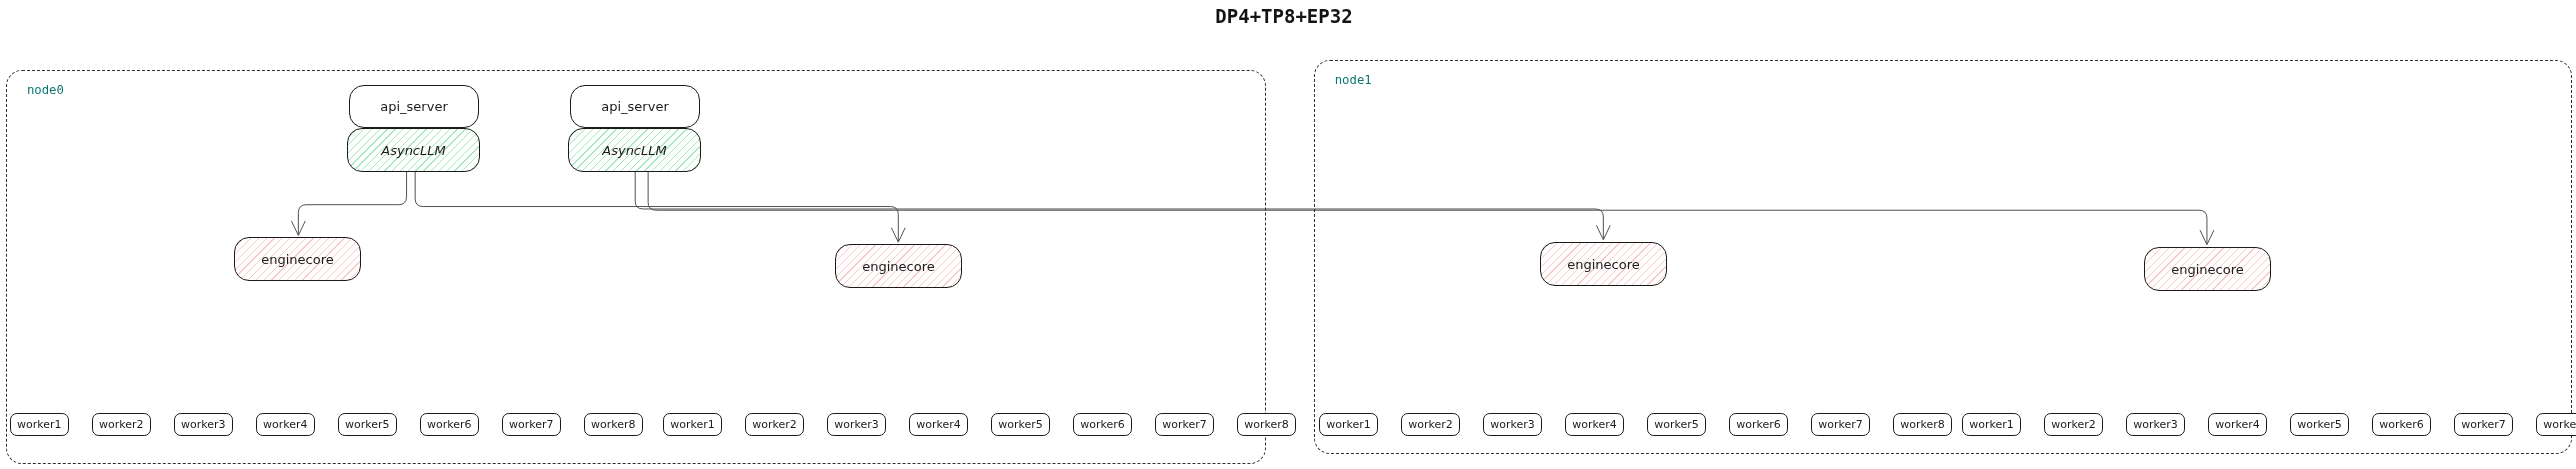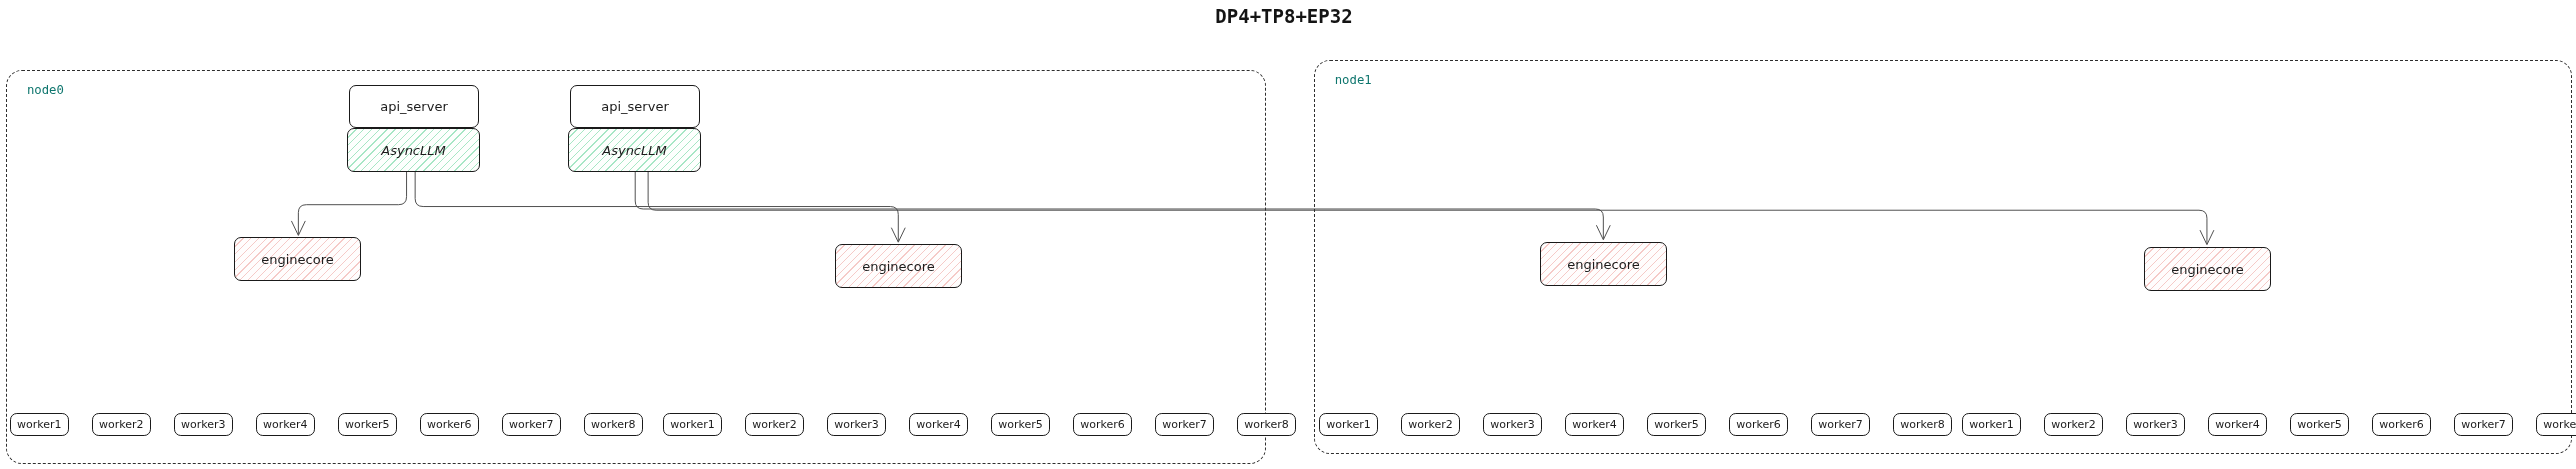--- a/index.html
+++ b/index.html
@@ -22,21 +22,21 @@
     border-radius:16px;
     background:transparent;
   }
   .node-label{
     position:absolute;left:19.7px;top:12.3px;
     font-family:"DejaVu Sans Mono","Liberation Mono",monospace;
     font-size:12.3px;font-weight:500;color:#0f766e;
   }
   .box{
     position:absolute;box-sizing:border-box;
-    border:1.5px solid #1a1a1a;border-radius:7px;
+    border:1.5px solid #1a1a1a;border-radius:15px;
     background:#ffffff;
     display:flex;align-items:center;justify-content:center;
     font-size:13px;color:#1c1c1c;white-space:nowrap;
   }
   .hatch-green{
     background-color:#fdfffd;
     background-image:repeating-linear-gradient(135deg,
       rgba(110,214,160,0.60) 0px, rgba(110,214,160,0.60) 1px,
       transparent 1px, transparent 5.5px);
     font-style:italic;

